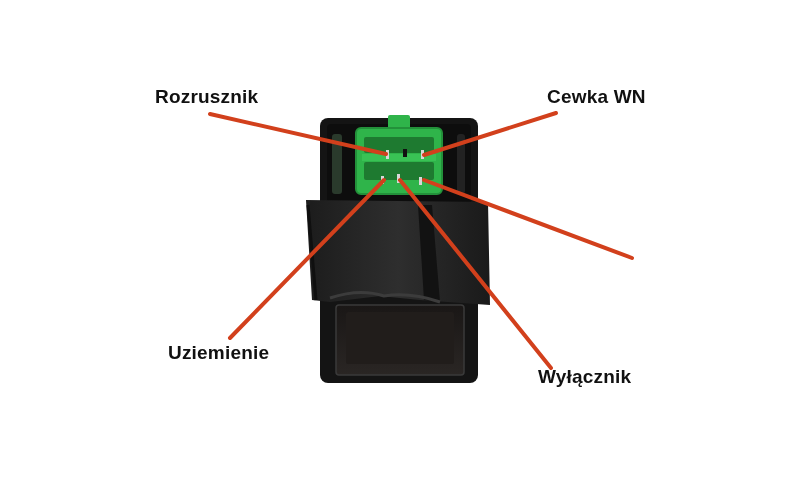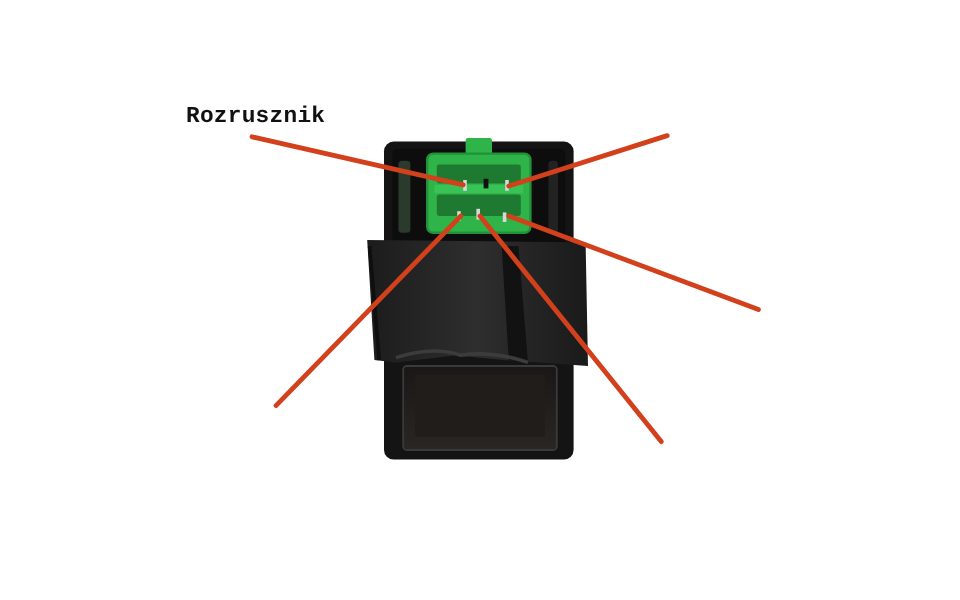--- a/index.html
+++ b/index.html
@@ -1,16 +1,16 @@
 <!DOCTYPE html>
 <html><head>
 <meta charset="utf-8">
 <style>
   html,body{margin:0;padding:0;background:#ffffff;}
-  #stage{position:relative;width:800px;height:500px;background:#ffffff;overflow:hidden;font-family:Liberation Mono, monospace;}
+  #stage{position:relative;width:800px;height:500px;background:#ffffff;overflow:hidden;font-family:Liberation Sans, sans-serif;}
   .label{position:absolute;font-weight:bold;font-size:19px;color:#111111;white-space:nowrap;letter-spacing:0.2px;}
   svg{position:absolute;left:0;top:0;}
 </style>
 </head>
 <body>
 
 <div id="stage">
 
   <svg width="800" height="500" viewBox="0 0 800 500">
     <defs>
@@ -61,13 +61,16 @@
     <g stroke="#d2401c" stroke-width="4" stroke-linecap="round">
       <line x1="210" y1="114" x2="386" y2="154"></line>
       <line x1="556" y1="113" x2="424" y2="155"></line>
       <line x1="632" y1="258" x2="424" y2="180"></line>
       <line x1="230" y1="338" x2="384" y2="180"></line>
       <line x1="551" y1="368" x2="400" y2="180"></line>
     </g>
   </svg>
 
   <div class="label" style="left:155px;top:86px;">Rozrusznik</div>
+  <div class="label" style="left:547px;top:86px;">Cewka WN</div>
+  <div class="label" style="left:168px;top:342px;">Uziemienie</div>
+  <div class="label" style="left:538px;top:366px;">Wyłącznik</div>
 </div>
 
 </body></html>

